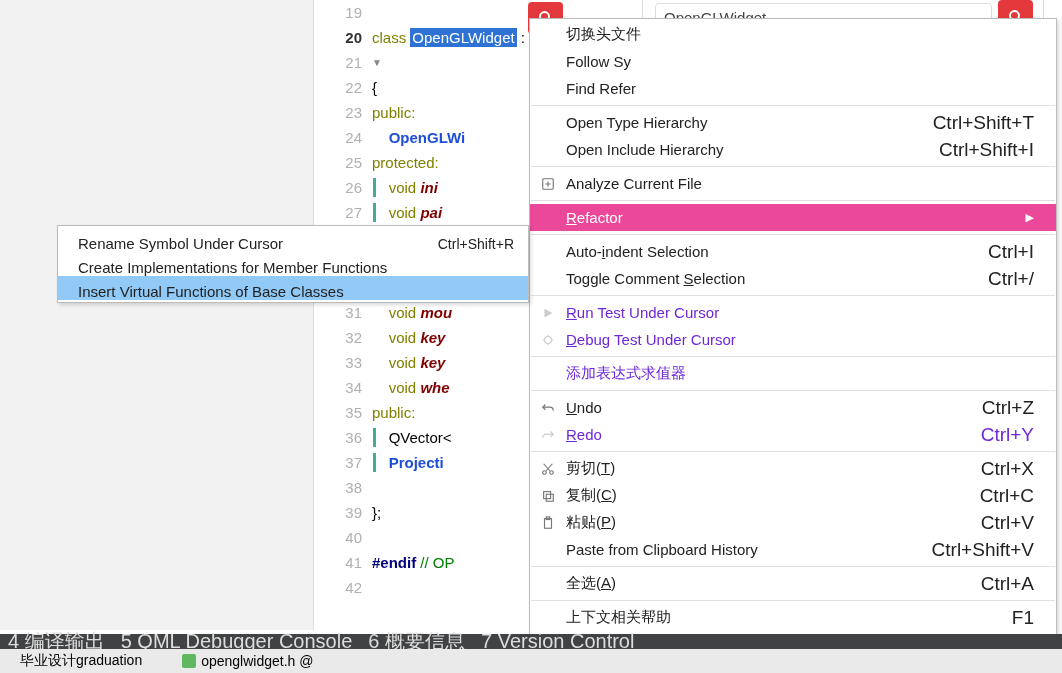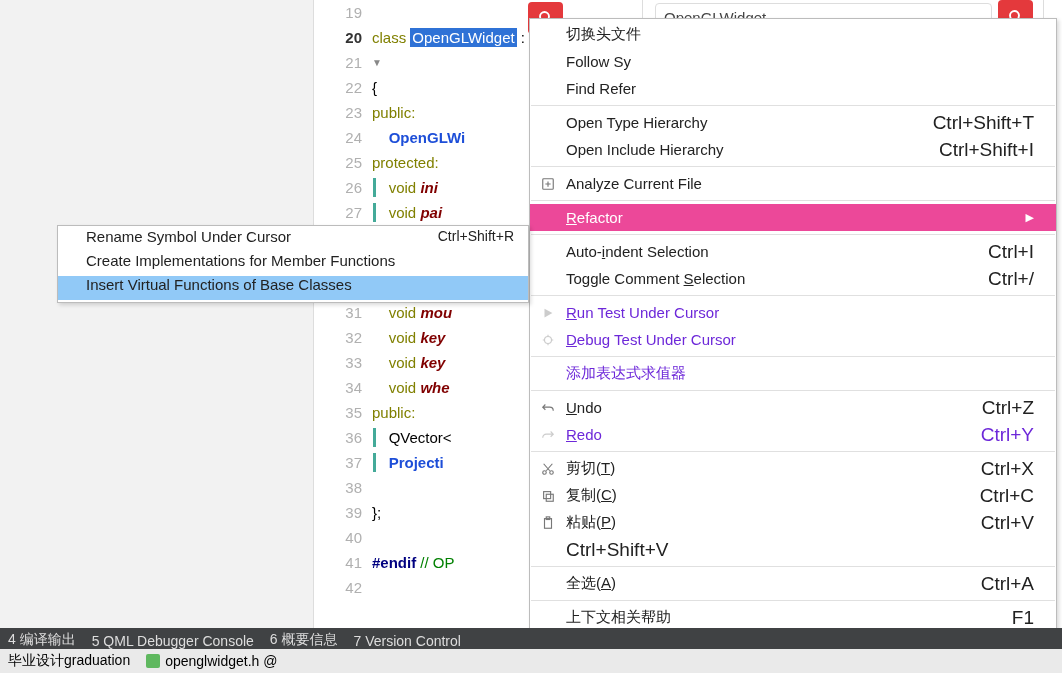--- a/index.html
+++ b/index.html
@@ -45,32 +45,32 @@
 .menu .item .lbl { flex: 1; }
 .menu .item .shortcut { color: inherit; font-size: 19px; }
 .menu .item .arrow { margin-left: 8px; font-size: 11px; }
 .menu .sep { height: 1px; background: #e0e0e0; margin: 3px 1px; }
 .menu .item .ico { position: absolute; left: 10px; width: 16px; height: 16px; display: flex; align-items: center; justify-content: center; }
 .menu .item .ico svg { width: 14px; height: 14px; stroke: #777; fill: none; stroke-width: 1.3; }
 .menu .item.disabled .ico svg { stroke: #ccc; }
 
 
 .submenu { position: absolute; left: 57px; top: 225px; width: 472px; background: #fff; border: 1px solid #bcbcbc; font-size: 15px; padding: 2px 0; box-shadow: 2px 2px 4px rgba(0,0,0,0.15); }
-.submenu .item { display: flex; align-items: flex-start; height: 24px; padding: 0 14px 0 28px; color: #222; }
+.submenu .item { display: flex; align-items: flex-end; height: 24px; padding: 0 14px 0 20px; color: #222; }
 .submenu .item.highlight { background: #91c9f7; }
 .submenu .item .lbl { flex: 1; }
 .submenu .item .shortcut { font-size: 14px; }
 
 
-.statusbar { position: absolute; left: 0; bottom: 24px; width: 1062px; height: 21px; background: #404244; color: #ddd; font-family: Consolas, monospace; font-size: 14px; display: flex; align-items: flex-end; }
+.statusbar { position: absolute; left: 0; bottom: 24px; width: 1062px; height: 15px; background: #404244; color: #ddd; font-family: Consolas, monospace; font-size: 20px; display: flex; align-items: center; }
 .statusbar .tab { padding: 0 8px; }
 
 
 .filetabs { position: absolute; left: 0; bottom: 0; width: 1062px; height: 24px; background: #eaeaea; display: flex; align-items: center; font-size: 14px; }
-.filetabs .ftab { padding: 0 8px; display: flex; align-items: center; gap: 5px; }
+.filetabs .ftab { padding: 0 20px; display: flex; align-items: center; gap: 5px; }
 .filetabs .ficon { width: 14px; height: 14px; background: #5fb85f; border-radius: 2px; display: inline-block; }
 
 u.acc { text-decoration: underline; }
 </style>
 </head>
 <body>
 
 <div class="editor">
   <div class="gutter-border"></div>
   <div class="gutter" id="gutter">
@@ -260,20 +260,21 @@
       <span class="ico">
         <svg viewBox="0 0 16 16">
           <rect x="4" y="3" width="8" height="11"></rect>
           <rect x="6" y="1" width="4" height="3"></rect>
         </svg>
       </span>
       <span class="lbl">粘贴(<u class="acc">P</u>)</span>
       <span class="shortcut">Ctrl+V</span>
     </div>
     <div class="item">
+      <span class="lbl">Paste from Clipboard History</span>
       <span class="shortcut">Ctrl+Shift+V</span>
     </div>
     <div class="sep"></div>
     <div class="item">
       <span class="lbl">全选(<u class="acc">A</u>)</span>
       <span class="shortcut">Ctrl+A</span>
     </div>
     <div class="sep"></div>
     <div class="item">
       <span class="lbl">上下文相关帮助</span>

